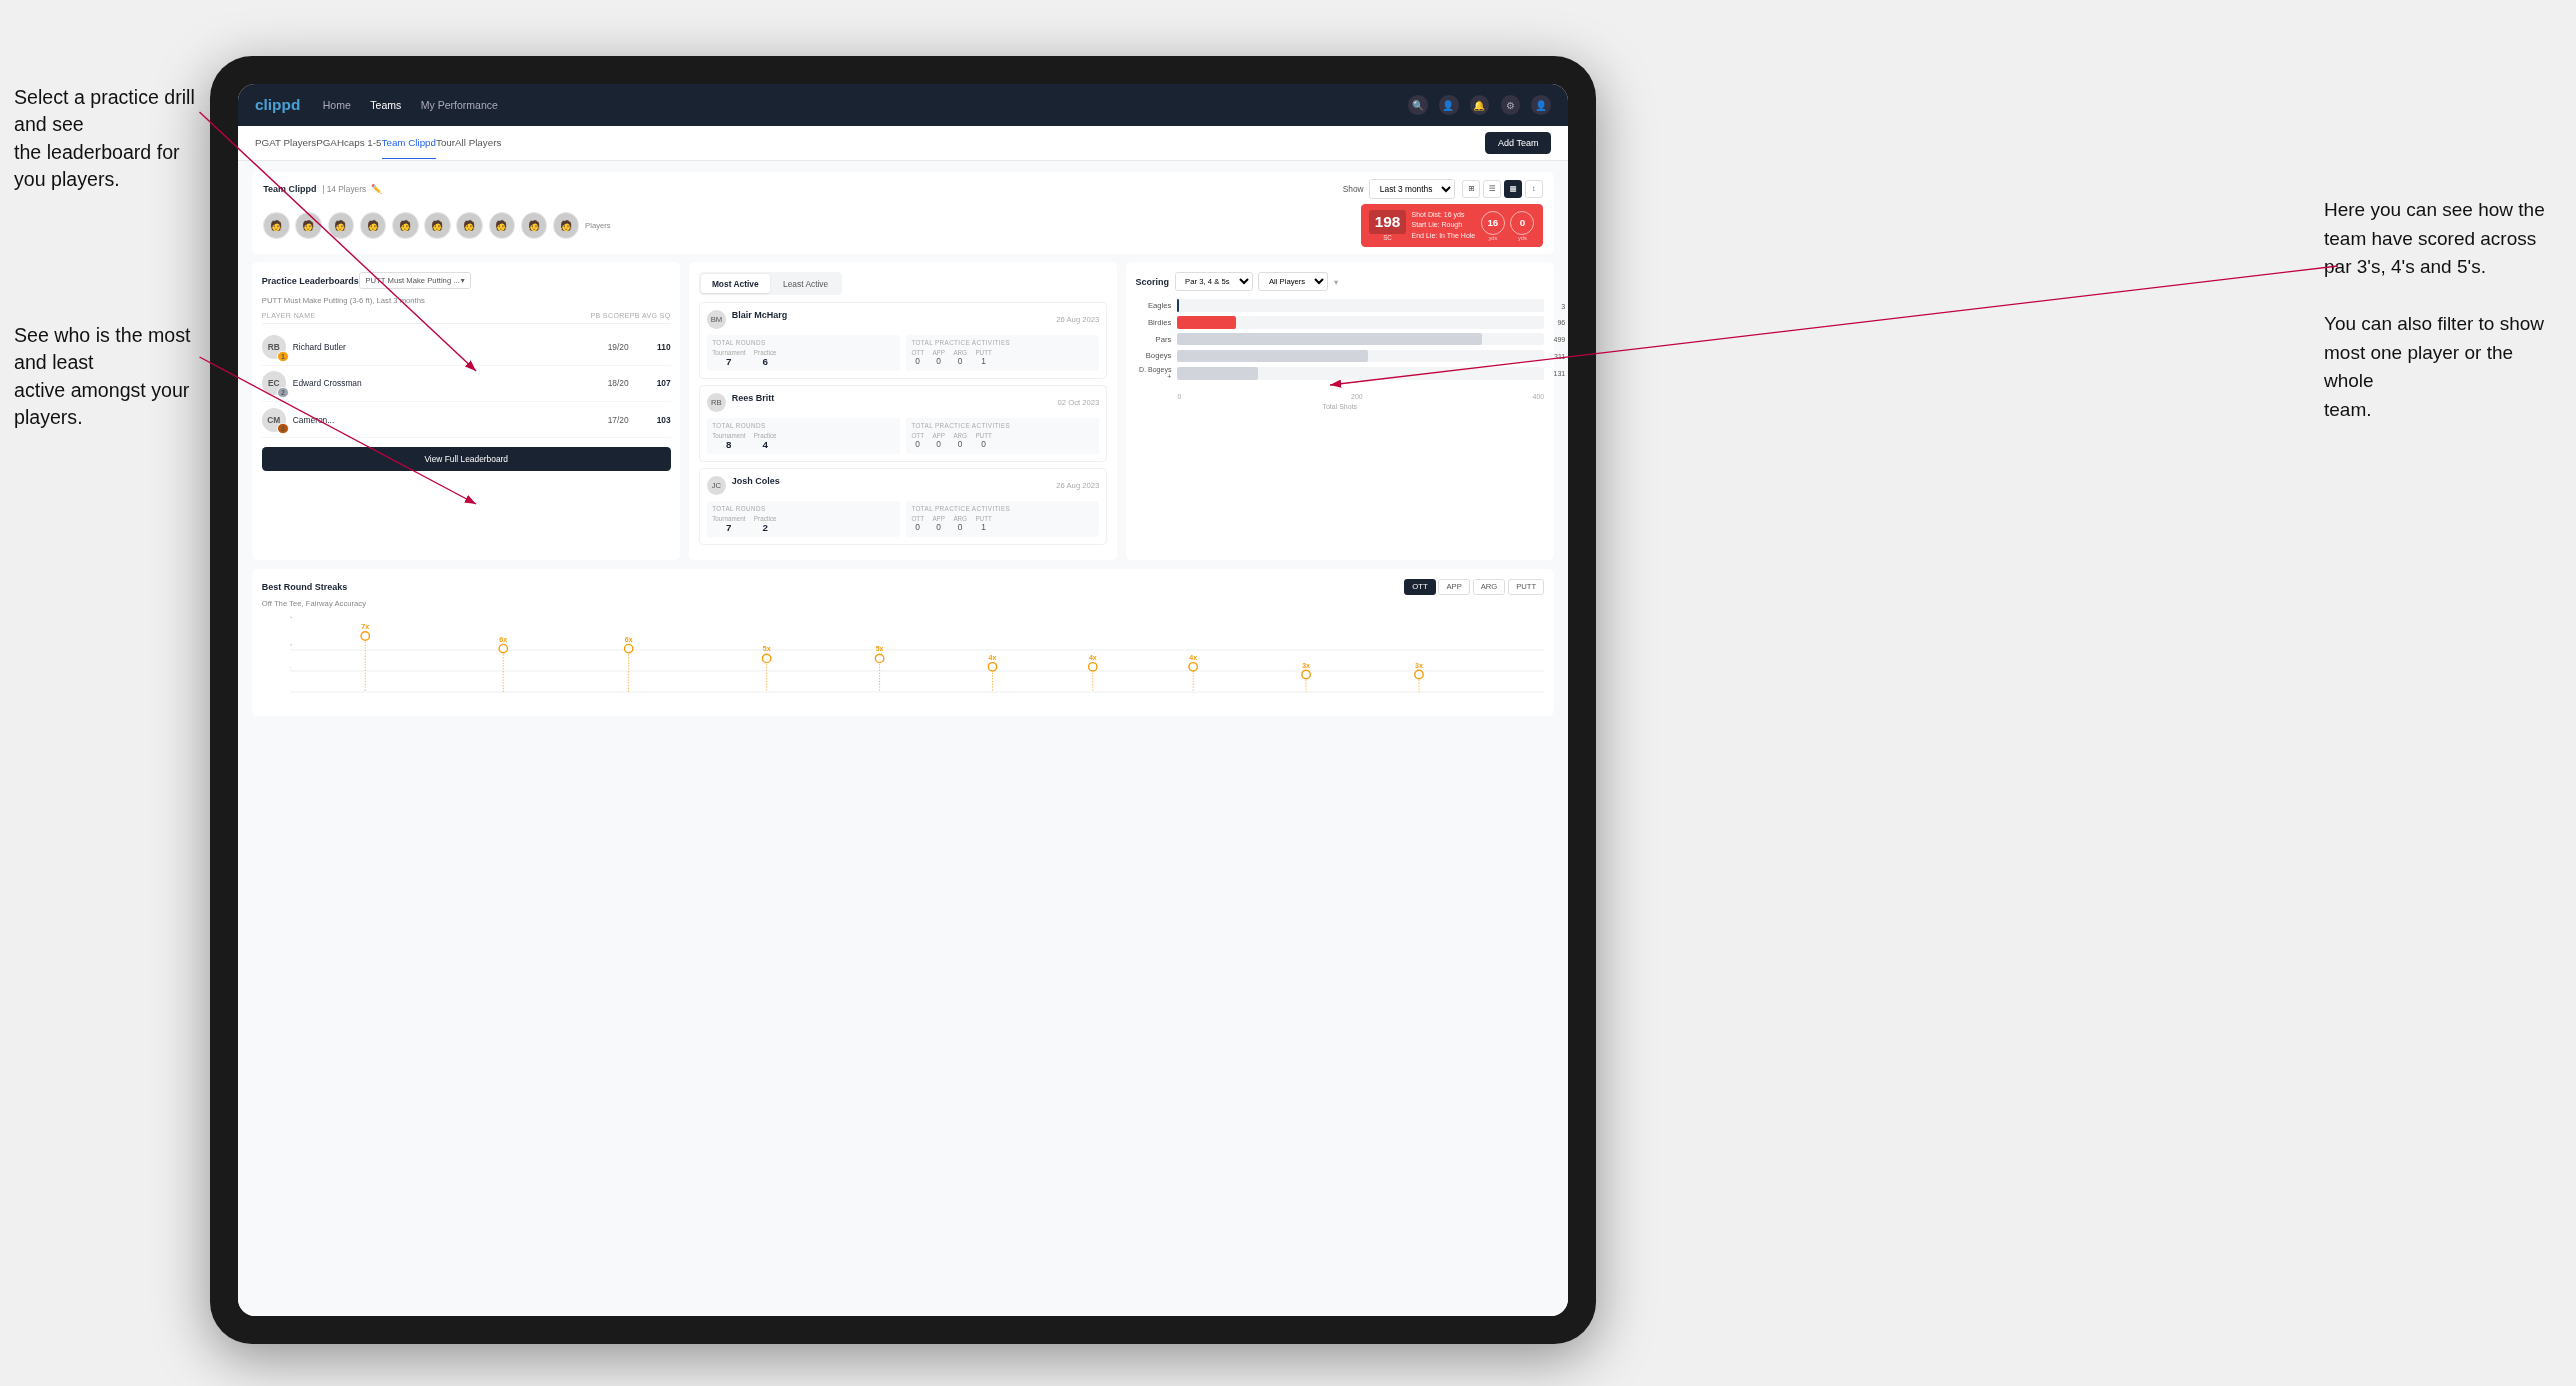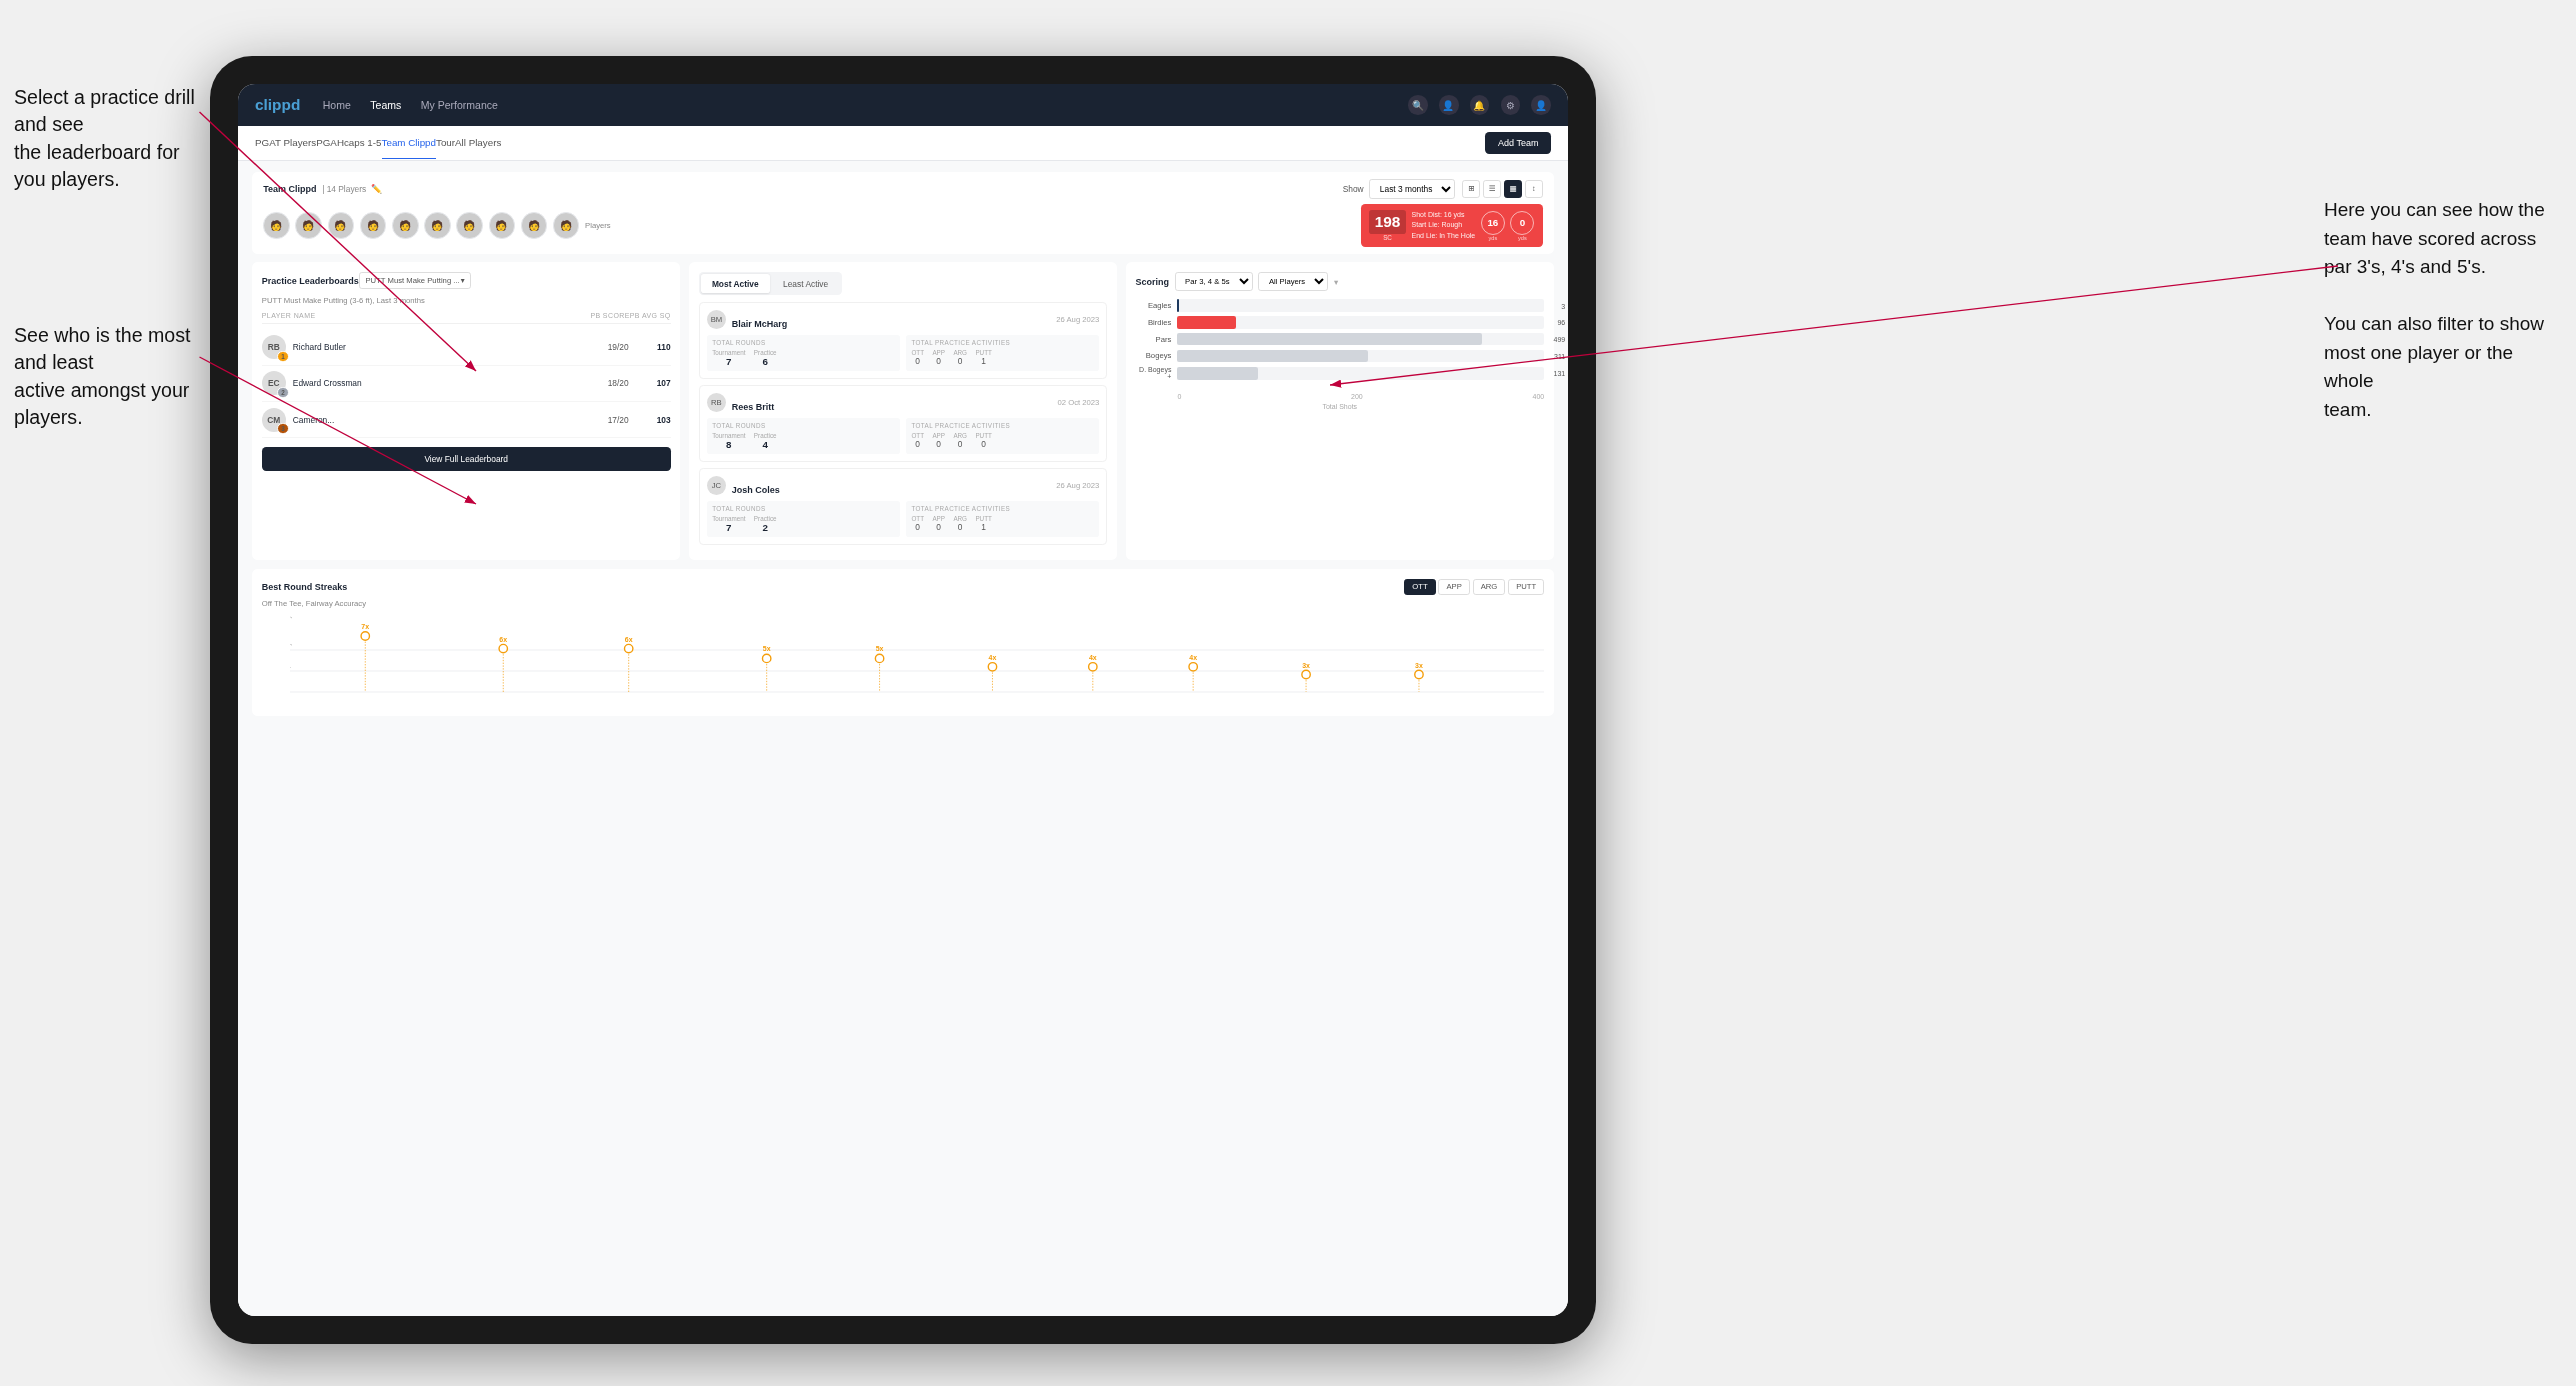--- a/index.html
+++ b/index.html
@@ -340,21 +340,21 @@
       margin-bottom: 5.6px;
     }
     .activity-card-header {
       display: flex;
       align-items: center;
       justify-content: space-between;
       margin-bottom: 5.6px;
     }
     .activity-player {
       display: flex;
-      align-items: flex-end;
+      align-items: flex-start;
       gap: 5.6px;
     }
     .activity-avatar {
       width: 19.6px;
       height: 19.6px;
       border-radius: 50%;
       background: #ddd;
       display: flex;
       align-items: center;
       justify-content: center;

